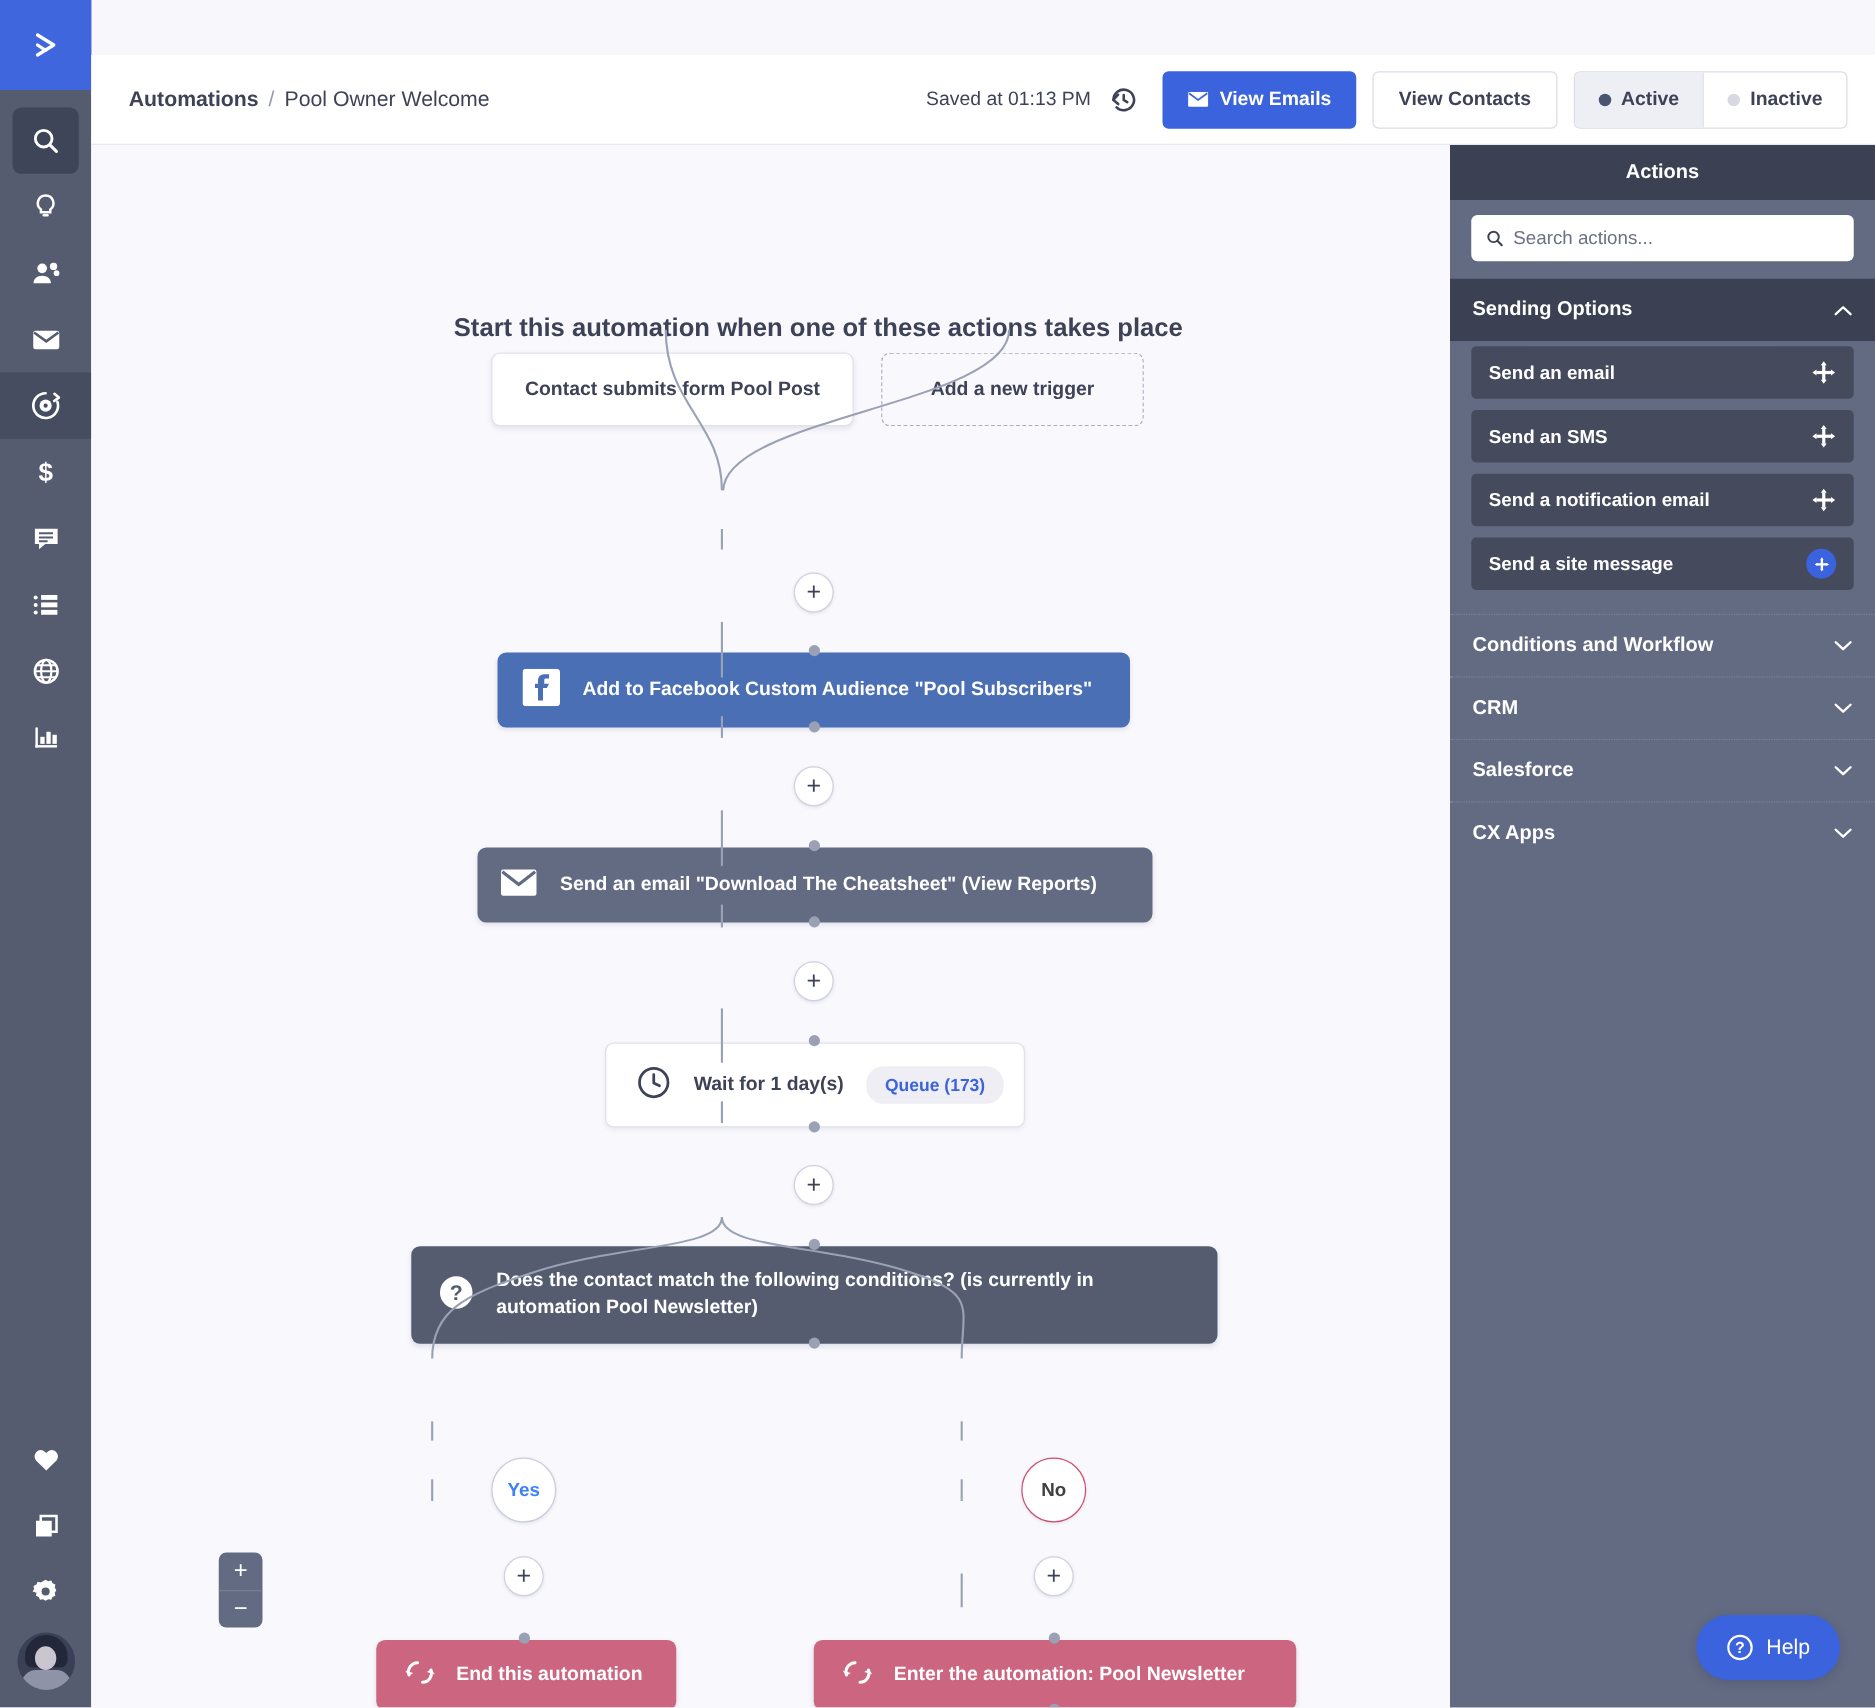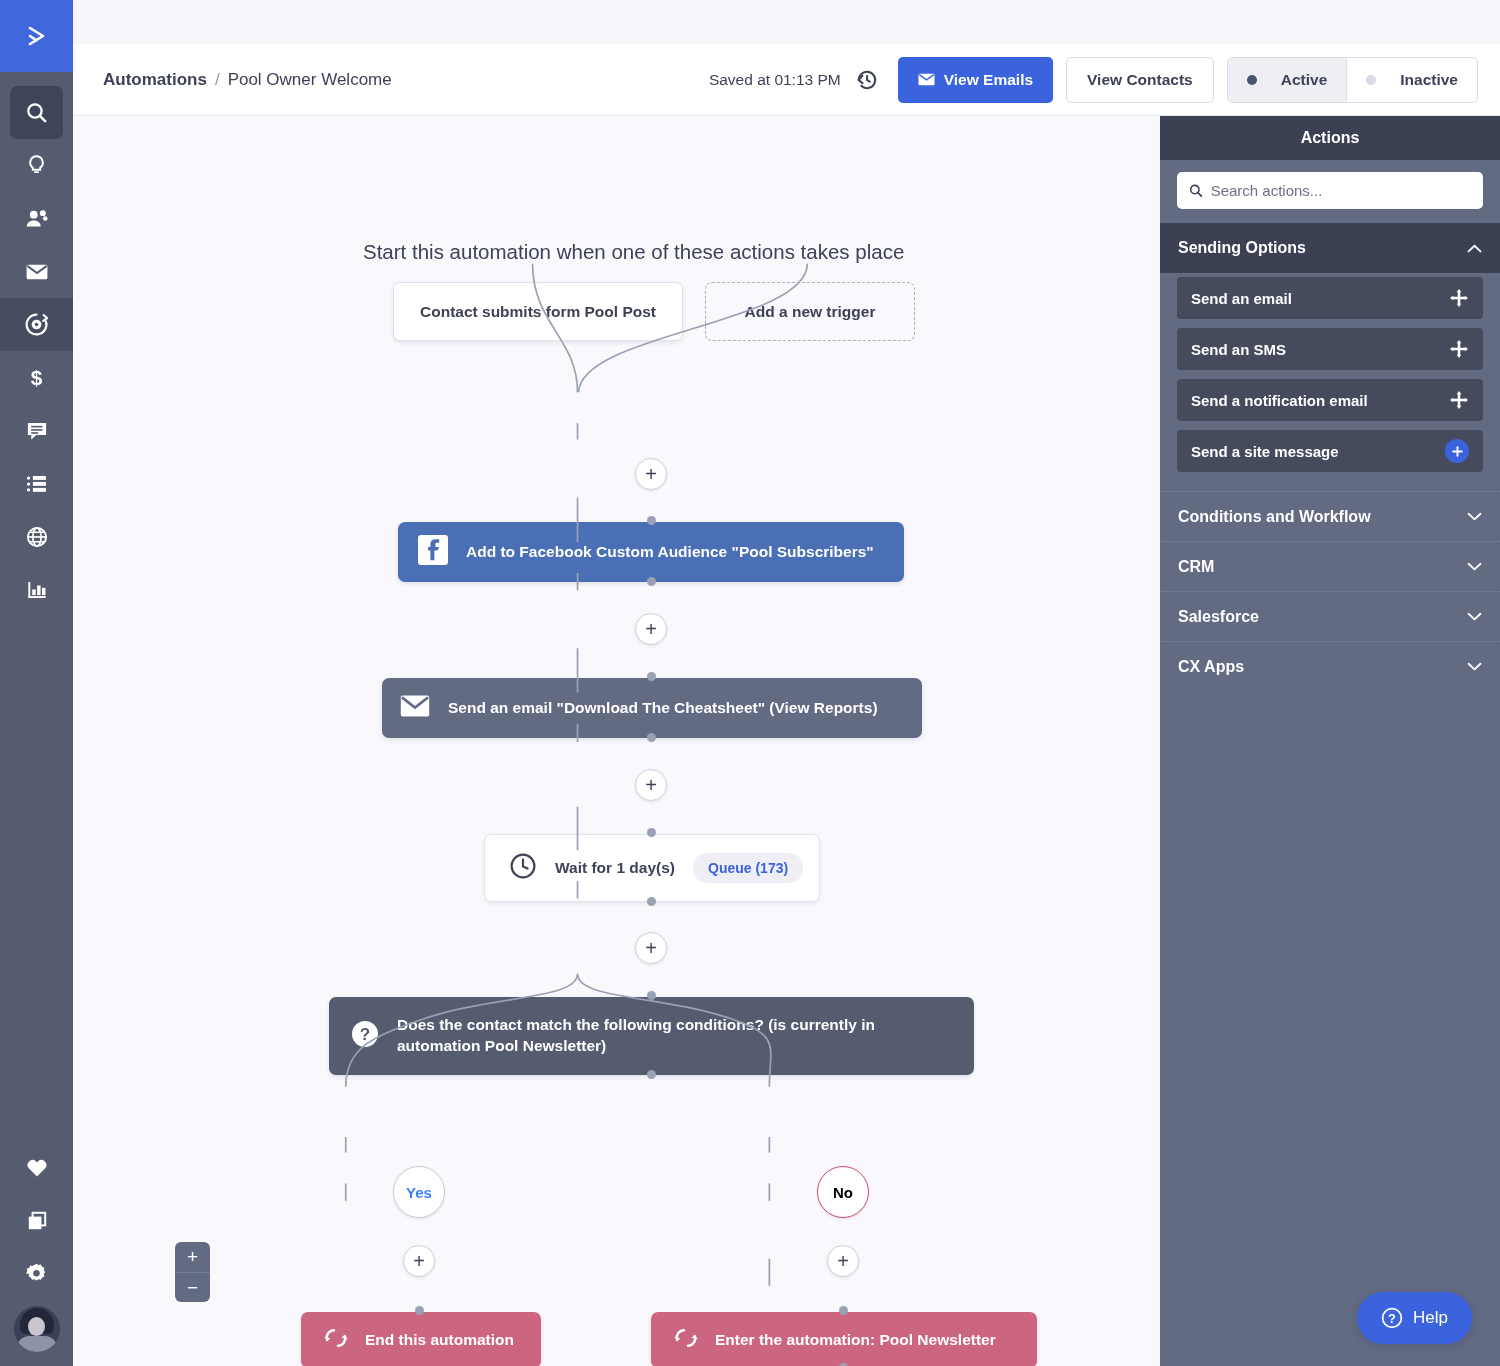--- a/index.html
+++ b/index.html
@@ -75,40 +75,40 @@
     justify-content: center; font-size: 15.5px; font-weight: bold; cursor: pointer;
     padding: 0 20px; white-space: nowrap;
   }
   .btn-primary { background: #3b63de; color: #fff; gap: 9px; margin-right: 13px; }
   .btn-outline { background: #fff; color: #3d4257; border: 1px solid #dcdce7; margin-right: 13px; }
   .seg {
     display: inline-flex; height: 46px; border: 1px solid #dcdce7; border-radius: 5px;
     overflow: hidden; background: #fff;
   }
   .seg-item {
-    display: flex; align-items: center; gap: 24px; padding: 0 19px;
+    display: flex; align-items: center; gap: 8px; padding: 0 19px;
     font-size: 15.5px; font-weight: bold; color: #3d4257; cursor: pointer;
   }
   .seg-item.on { background: #eeeef5; }
   .seg-item + .seg-item { border-left: 1px solid #dcdce7; }
   .dot { width: 10px; height: 10px; border-radius: 50%; display: inline-block; }
   .dot.on { background: #4a5573; }
   .dot.off { background: #d8d9e2; }
 
   
   .body-row { flex: 1 1 auto; display: flex; min-height: 0; }
   .canvas {
     flex: 1 1 auto; position: relative; background: #f8f8fd;
     overflow: hidden;
   }
 
   
   .flow-title {
-    position: absolute; left: 290px; top: 124px;
-    font-size: 20.5px; font-weight: normal; color: #3d4257; white-space: nowrap;
+    position: absolute; left: 290px; top: 135px;
+    font-size: 20.5px; font-weight: bold; color: #3d4257; white-space: nowrap;
   }
   .node {
     position: absolute; display: flex; align-items: center;
     border-radius: 7px; font-size: 15.5px; font-weight: bold;
     cursor: pointer;
   }
   .node .lbl { white-space: nowrap; }
   .trigger-node {
     background: #fff; border: 1px solid #e1e1ec; color: #3d4257;
     box-shadow: 0 2px 4px rgba(60,64,90,.10);
@@ -150,21 +150,21 @@
     font-size: 20px; line-height: 1; cursor: pointer;
     box-shadow: 0 1px 3px rgba(60,64,90,.12); z-index: 3;
   }
   .branch-node {
     position: absolute; width: 52px; height: 52px; border-radius: 50%;
     background: #fff; display: flex; align-items: center; justify-content: center;
     font-size: 15px; font-weight: bold; cursor: pointer; z-index: 3;
     box-shadow: 0 1px 3px rgba(60,64,90,.12);
   }
   .branch-yes { border: 1px solid #c9ccda; color: #3b82f6; }
-  .branch-no { border: 1px solid #cc4f72; color: #000000; }
+  .branch-no { border: 1px solid #cc4f72; color: #404040; }
   .conn-dot {
     position: absolute; width: 9px; height: 9px; border-radius: 50%;
     background: #9aa1b4; z-index: 2;
   }
   svg.edges { position: absolute; left: 0; top: 0; width: 100%; height: 100%; pointer-events: none; z-index: 1; }
 
   .zoom-ctrl {
     position: absolute; left: 102px; bottom: 64px; width: 35px;
     background: #636b83; border-radius: 6px; overflow: hidden; z-index: 6;
   }

